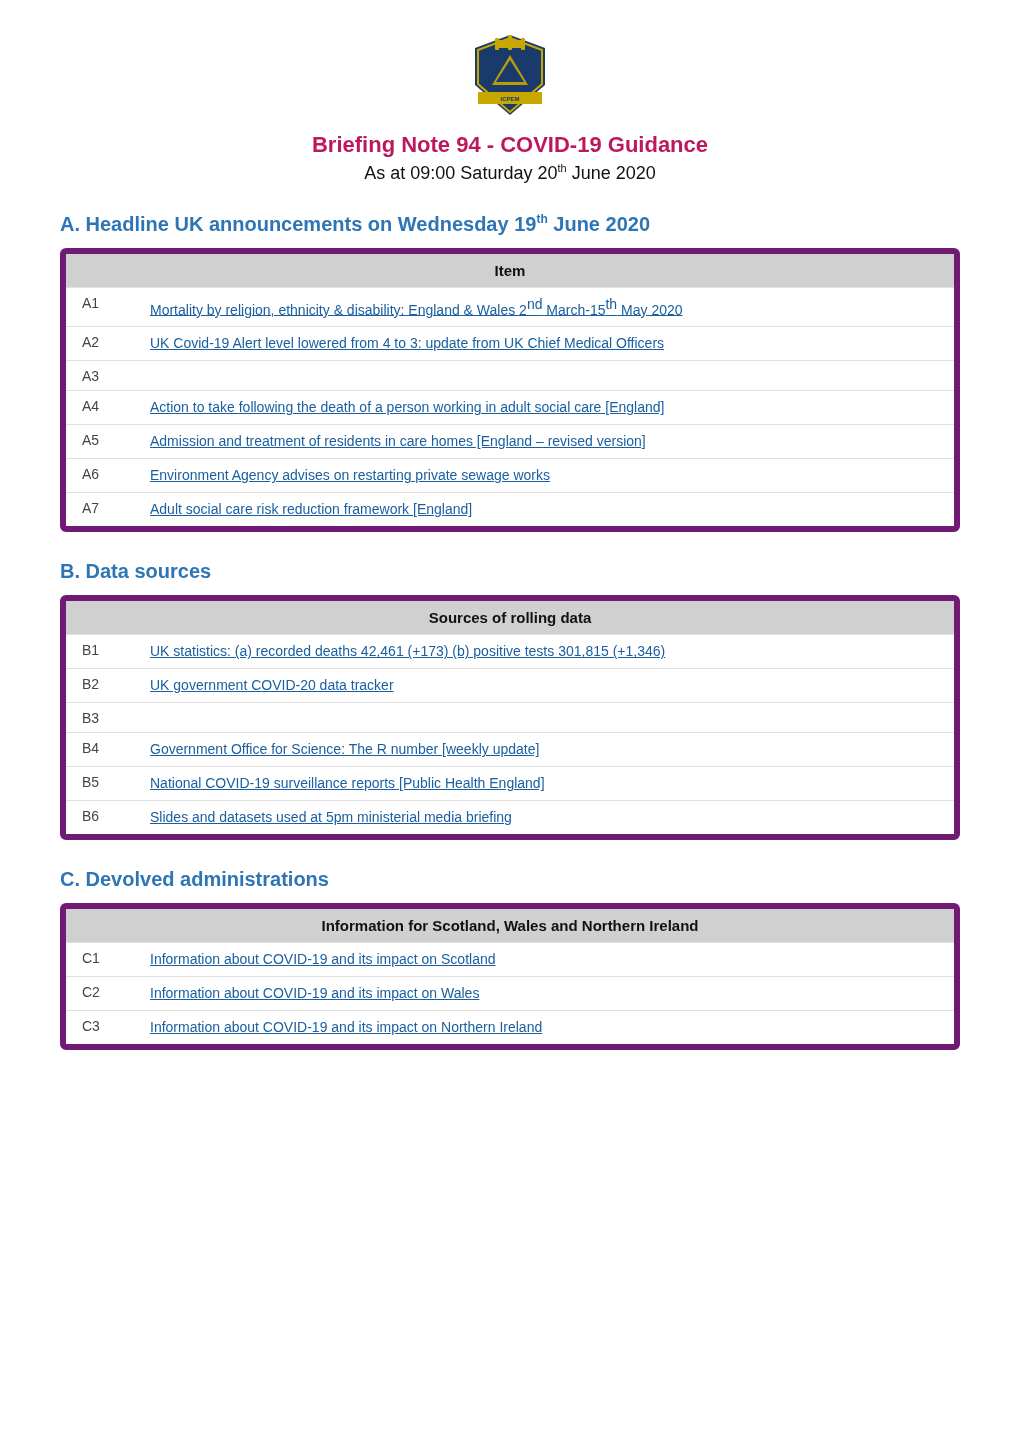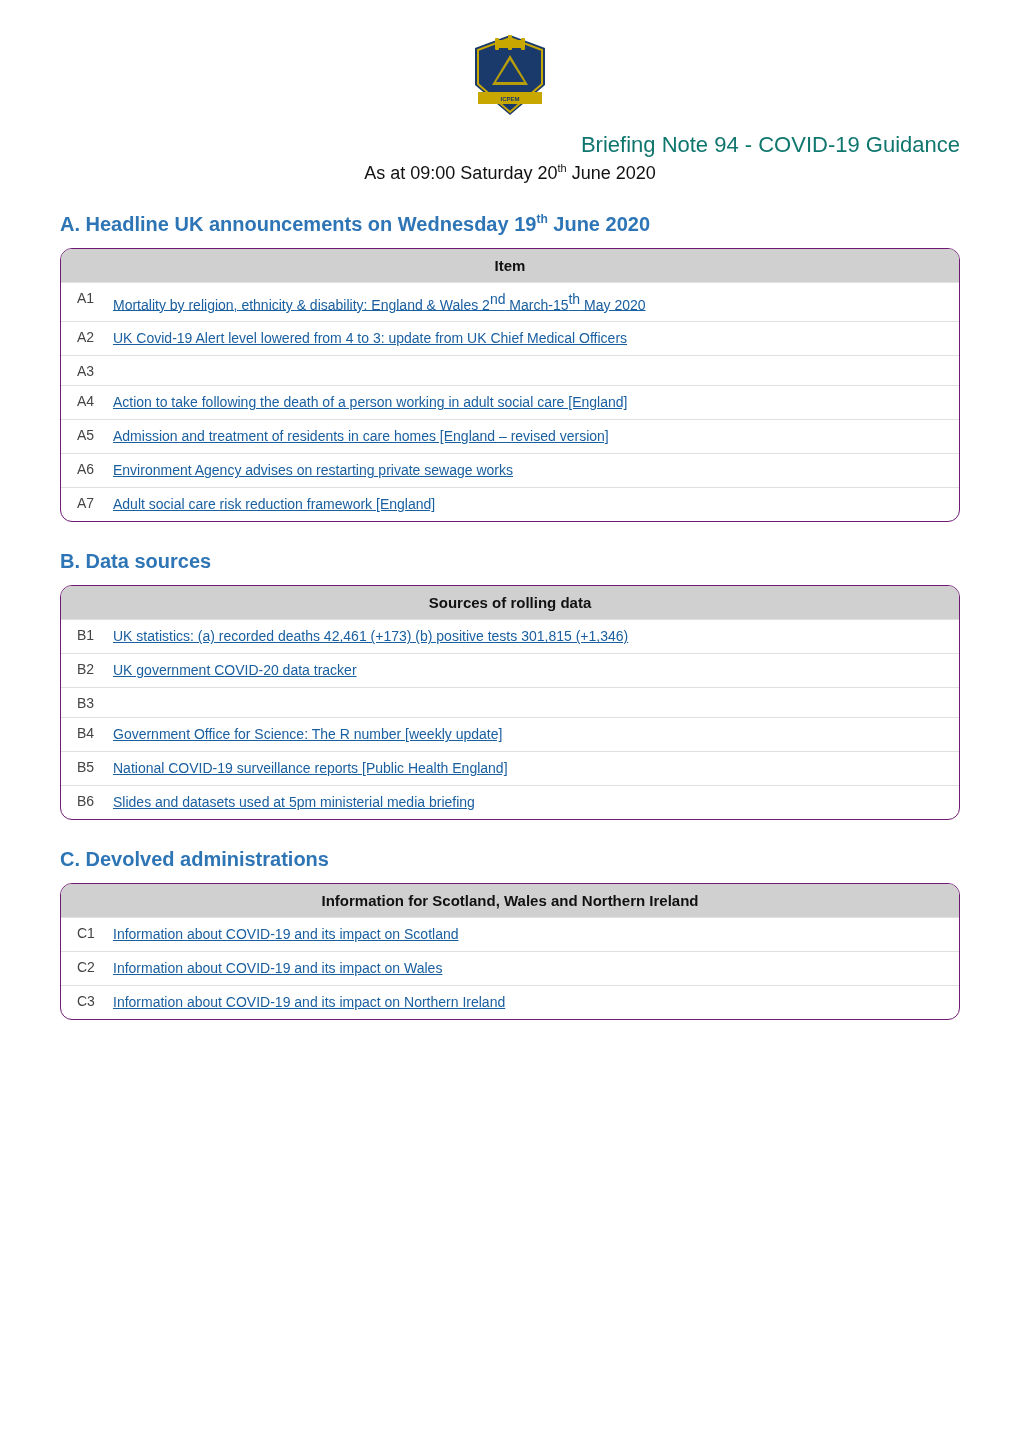--- a/index.html
+++ b/index.html
@@ -16,62 +16,62 @@
       margin-bottom: 24px;
     }
     .logo {
       width: 90px;
       height: 90px;
       margin: 0 auto 12px auto;
       display: block;
     }
     .main-title {
       font-size: 22px;
-      font-weight: normal;
-      color: #0f766e;
+      font-weight: bold;
+      color: #be185d;
       margin-bottom: 4px;
-      text-align: right;
     }
     .sub-title {
       font-size: 18px;
       color: #111;
       font-weight: normal;
     }
     .sub-title sup {
       font-size: 11px;
     }
     .section-heading {
       color: #2e75b6;
       font-size: 20px;
       font-weight: bold;
       margin: 28px 0 12px 0;
     }
     .section-heading sup {
       font-size: 12px;
     }
     .table-box {
-      border: 1px solid #701a75;
-      border-radius: 12px;
+      border: 6px solid #701a75;
+      border-radius: 6px;
       margin-bottom: 10px;
       overflow: hidden;
     }
     .table-header {
       background: #d0d0d0;
       text-align: center;
       font-weight: bold;
       font-size: 15px;
       padding: 8px 0;
       color: #111;
     }
     .table-row {
       display: flex;
       align-items: flex-start;
       padding: 6px 16px;
       border-top: 1px solid #e0e0e0;
       font-size: 14px;
+      gap: 32px;
     }
     .table-row:first-child {
       border-top: none;
     }
     .row-id {
       min-width: 36px;
       color: #444;
       font-size: 14px;
       padding-top: 1px;
       flex-shrink: 0;

